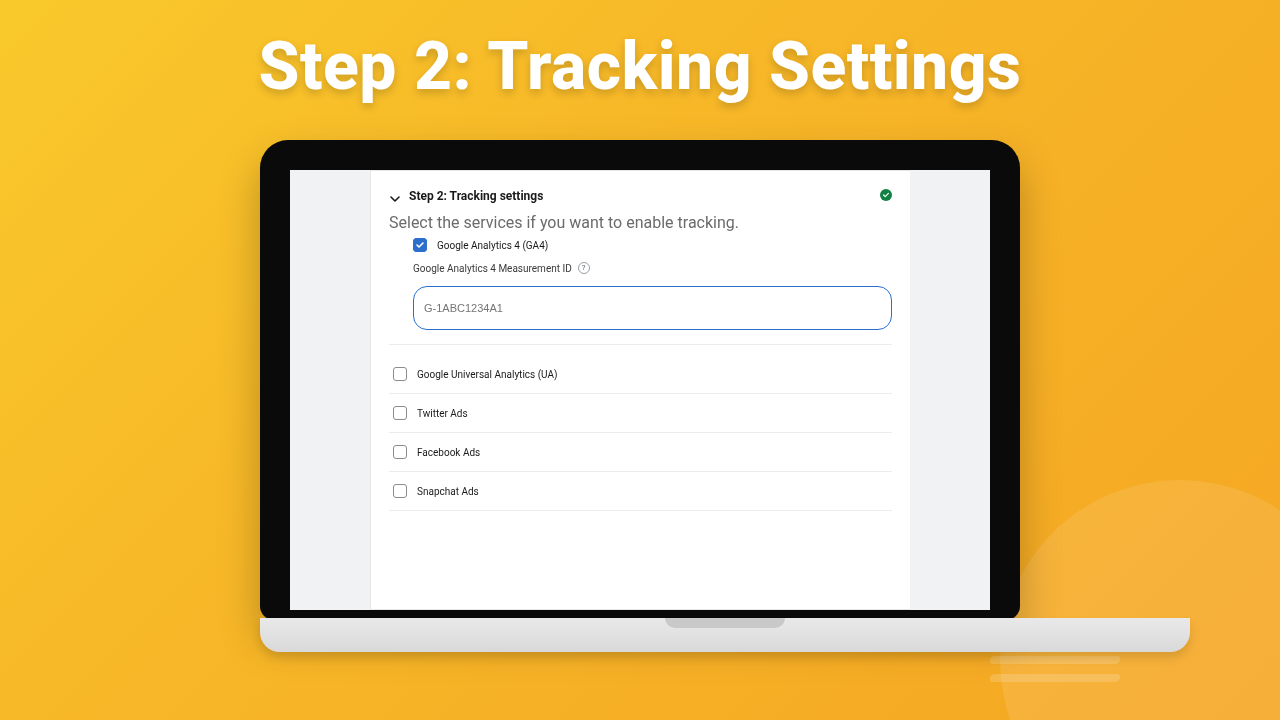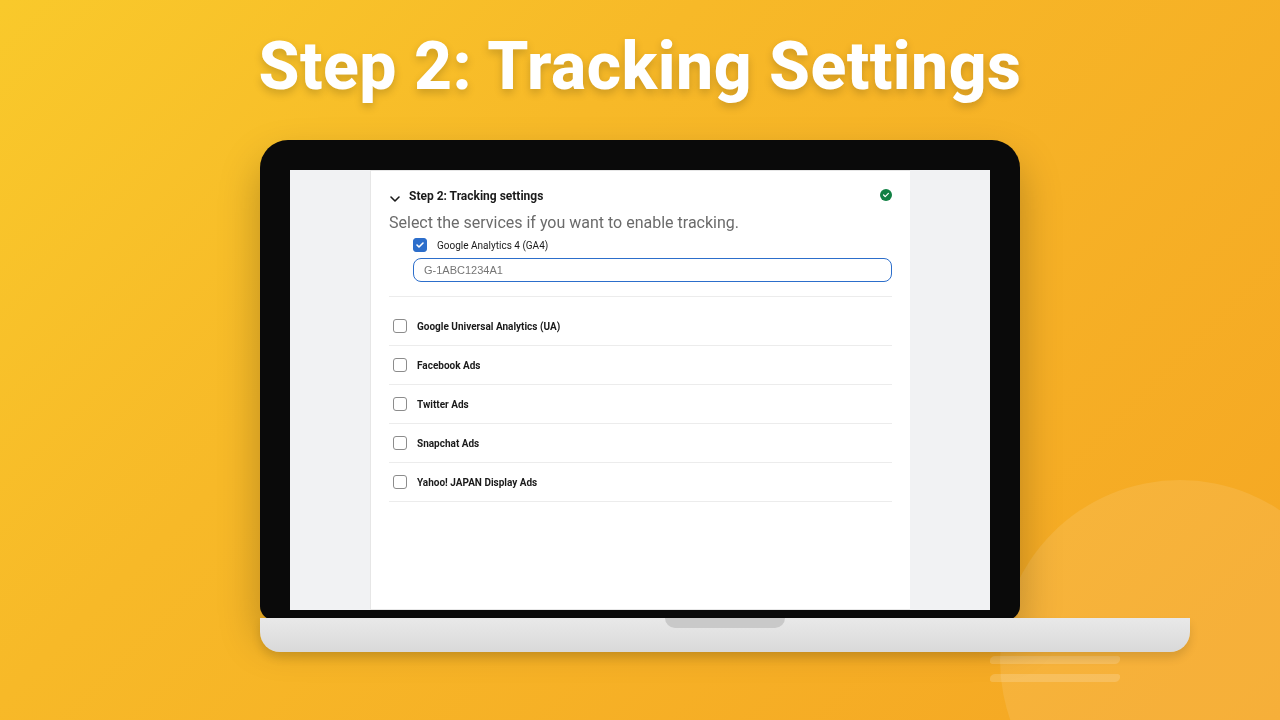--- a/index.html
+++ b/index.html
@@ -80,21 +80,21 @@
     background: #108043; display: flex; align-items: center; justify-content: center;
   }
   .status-dot svg { width: 8px; height: 8px; }
 
   .subtext { font-size: 16px; color: #6b6b6b; margin-top: 10px; }
 
   .service-list { margin-top: 10px; }
   .service-row {
     padding: 12px 4px;
     border-bottom: 1px solid #ececec;
-    display: flex; align-items: center; gap: 10px; font-weight: bold;
+    display: flex; align-items: center; gap: 10px;
   }
   .service-row.last-visible { border-bottom: none; padding-bottom: 2px; }
   .chk {
     width: 14px; height: 14px; border: 1.5px solid #8c8c8c;
     border-radius: 3px; background: #fff; flex: 0 0 14px; cursor: pointer;
     display: inline-flex; align-items: center; justify-content: center;
   }
   .chk.checked { background: #2c6ecb; border-color: #2c6ecb; }
   .chk.checked svg { width: 10px; height: 10px; }
   .svc-label { font-size: 10px; color: #1a1a1a; }
@@ -102,22 +102,22 @@
   .ga4-extra { padding: 0 0 14px 24px; border-bottom: 1px solid #ececec; }
   .ga4-row1 { display: flex; align-items: center; gap: 10px; padding-top: 6px; }
   .field-label-row { display: flex; align-items: center; gap: 6px; margin-top: 10px; }
   .field-label { font-size: 10px; color: #3a3a3a; }
   .info-icon {
     width: 12px; height: 12px; border: 1px solid #9aa0a6; border-radius: 50%;
     display: inline-flex; align-items: center; justify-content: center;
     color: #5f6368; font-size: 8px; line-height: 1; cursor: pointer;
   }
   .text-input {
-    margin-top: 6px; width: 100%; height: 24px;
-    border: 1.5px solid #2c6ecb; border-radius: 8px;
+    margin-top: 12px; width: 100%; height: 44px;
+    border: 1.5px solid #2c6ecb; border-radius: 14px;
     padding: 0 10px; font-size: 11px; color: #555;
     outline: none; background: #fff;
   }
 </style>
 </head>
 <body>
 
 <div class="stage">
   <div class="bg-circle"></div>
   <div class="bg-stripes">
@@ -153,43 +153,43 @@
 
           <div class="ga4-extra">
             <div class="ga4-row1">
               <span class="chk checked">
                 <svg viewBox="0 0 10 10">
                     <path d="M2 5 L4 7 L8 3" fill="none" stroke="#fff" stroke-width="1.6" stroke-linecap="round" stroke-linejoin="round"></path>
                   </svg>
               </span>
               <span class="svc-label">Google Analytics 4 (GA4)</span>
             </div>
+            <div class="field-label-row">
+              <span class="field-label">Google Analytics 4 Measurement ID</span>
+              <span class="info-icon">?</span>
+            </div>
             <input class="text-input" type="text" placeholder="G-1ABC1234A1" style="">
           </div>
 
           <div class="service-list">
             <div class="service-row">
               <span class="chk"></span>
               <span class="svc-label">Google Universal Analytics (UA)</span>
             </div>
             <div class="service-row">
               <span class="chk"></span>
+              <span class="svc-label">Twitter Ads</span>
+            </div>
+            <div class="service-row">
+              <span class="chk"></span>
               <span class="svc-label">Facebook Ads</span>
             </div>
             <div class="service-row">
               <span class="chk"></span>
-              <span class="svc-label">Twitter Ads</span>
-            </div>
-            <div class="service-row">
-              <span class="chk"></span>
               <span class="svc-label">Snapchat Ads</span>
-            </div>
-            <div class="service-row">
-              <span class="chk"></span>
-              <span class="svc-label">Yahoo! JAPAN Display Ads</span>
             </div>
             <div class="service-row last-visible">
               
               
             </div>
           </div>
         </div>
 
         <div class="right-pane"></div>
       </div>

